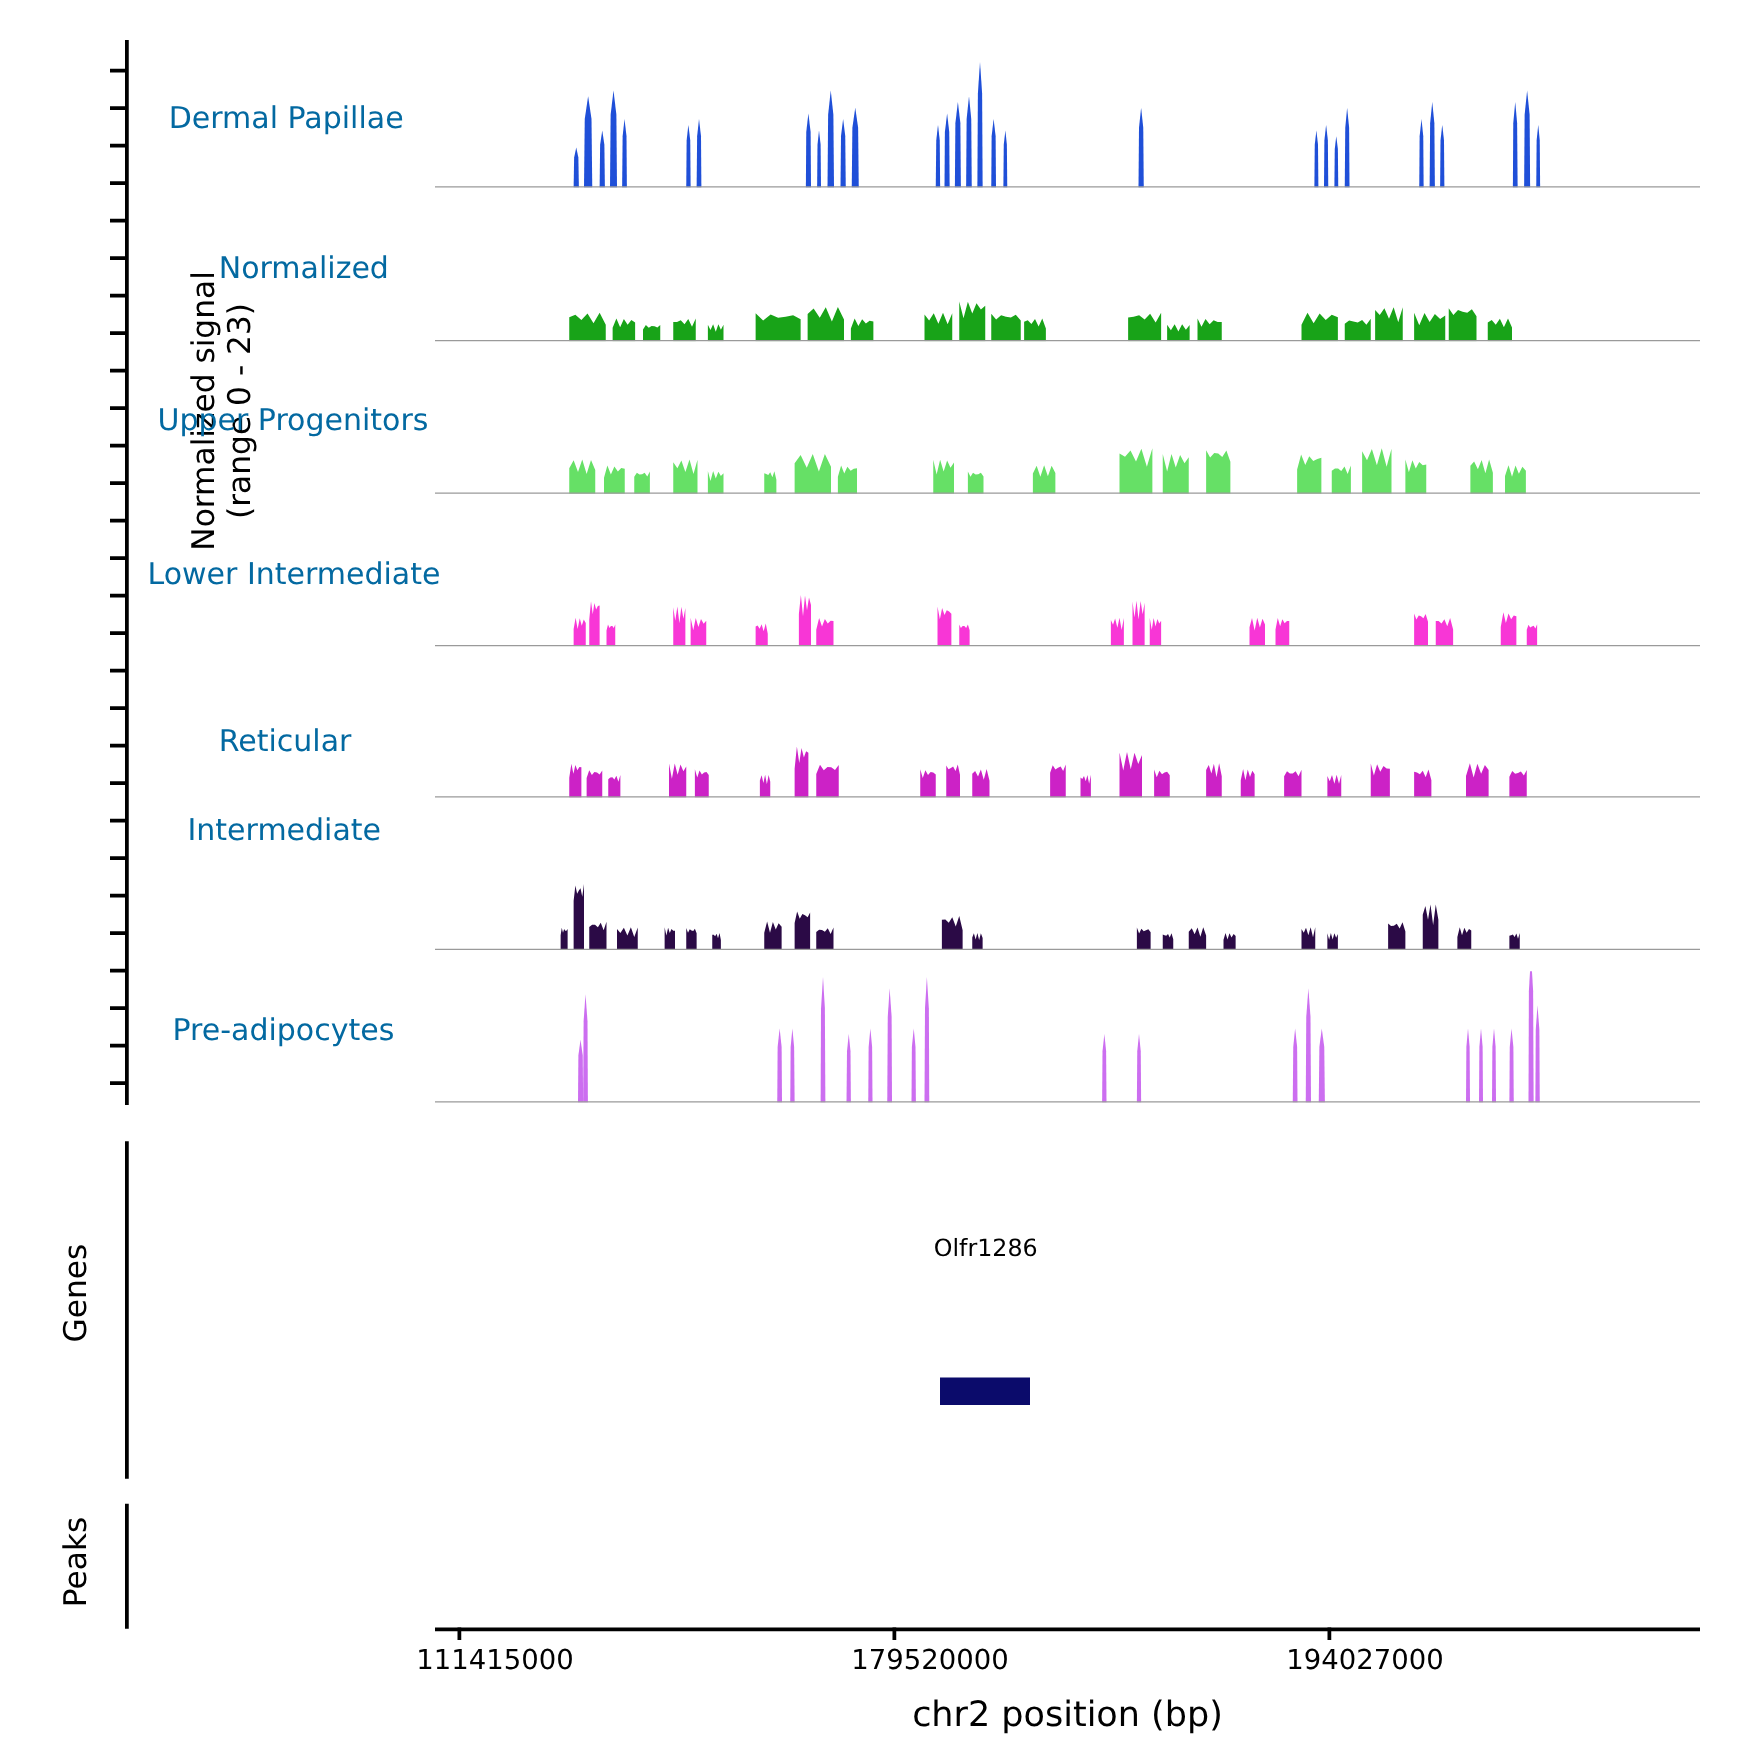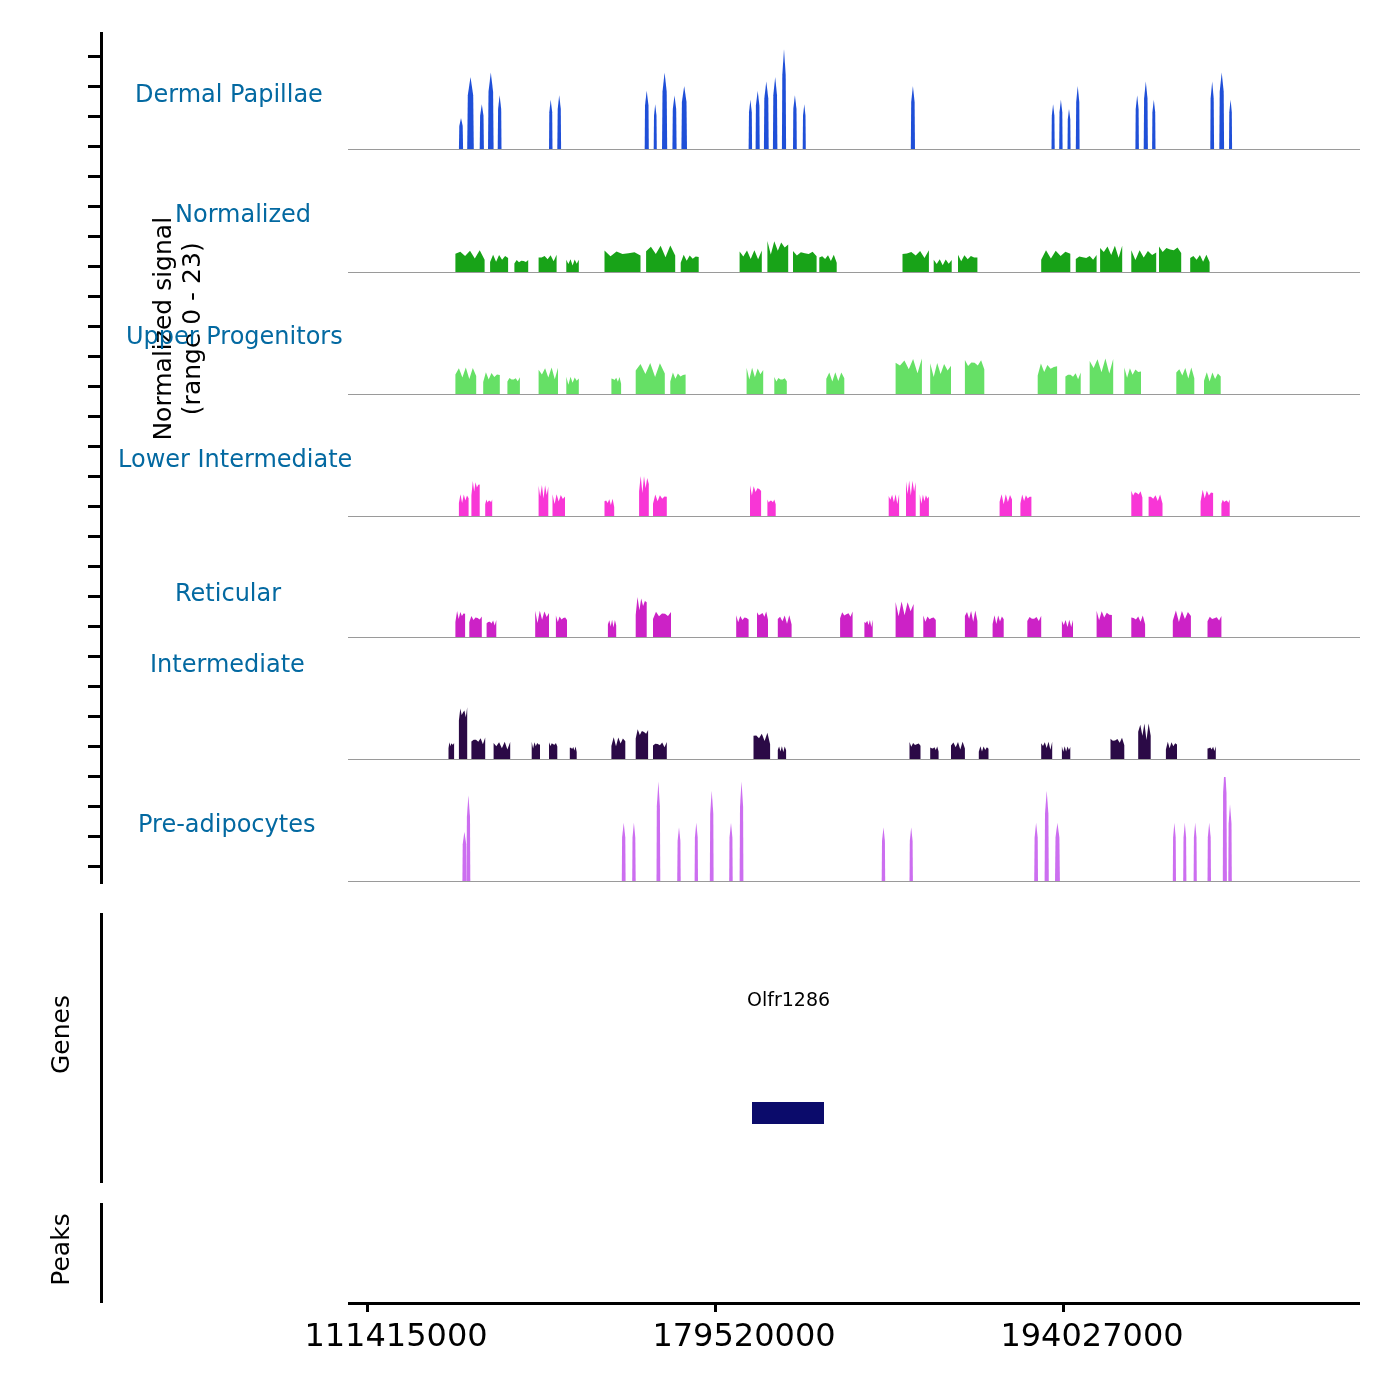--- a/index.html
+++ b/index.html
@@ -118,21 +118,21 @@
   .xtick {
     position: absolute;
     width: 3px;
     height: 10px;
     background: #000;
     top: 1302px;
   }
   .xtick-label {
     position: absolute;
     top: 1316px;
-    font-size: 32px;
+    font-size: 22px;
     transform: translateX(-50%);
     white-space: nowrap;
   }
   .x-axis-title {
     position: absolute;
     top: 1355px;
     left: 348px;
     width: 1012px;
     text-align: center;
     font-size: 28px;
@@ -388,14 +388,15 @@
 
   <div style="position:absolute; left:348px; top:1203px; width:1012px; height:95px;"></div>
 
   <div class="xaxis-line"></div>
   <div class="xtick" style="left:366px;"></div>
   <div class="xtick" style="left:714px;"></div>
   <div class="xtick" style="left:1062px;"></div>
   <div class="xtick-label" style="left:396px;">111415000</div>
   <div class="xtick-label" style="left:744px;">179520000</div>
   <div class="xtick-label" style="left:1092px;">194027000</div>
+  <div class="x-axis-title">chr2 position (bp)</div>
 
 </div>
 
 </body></html>

